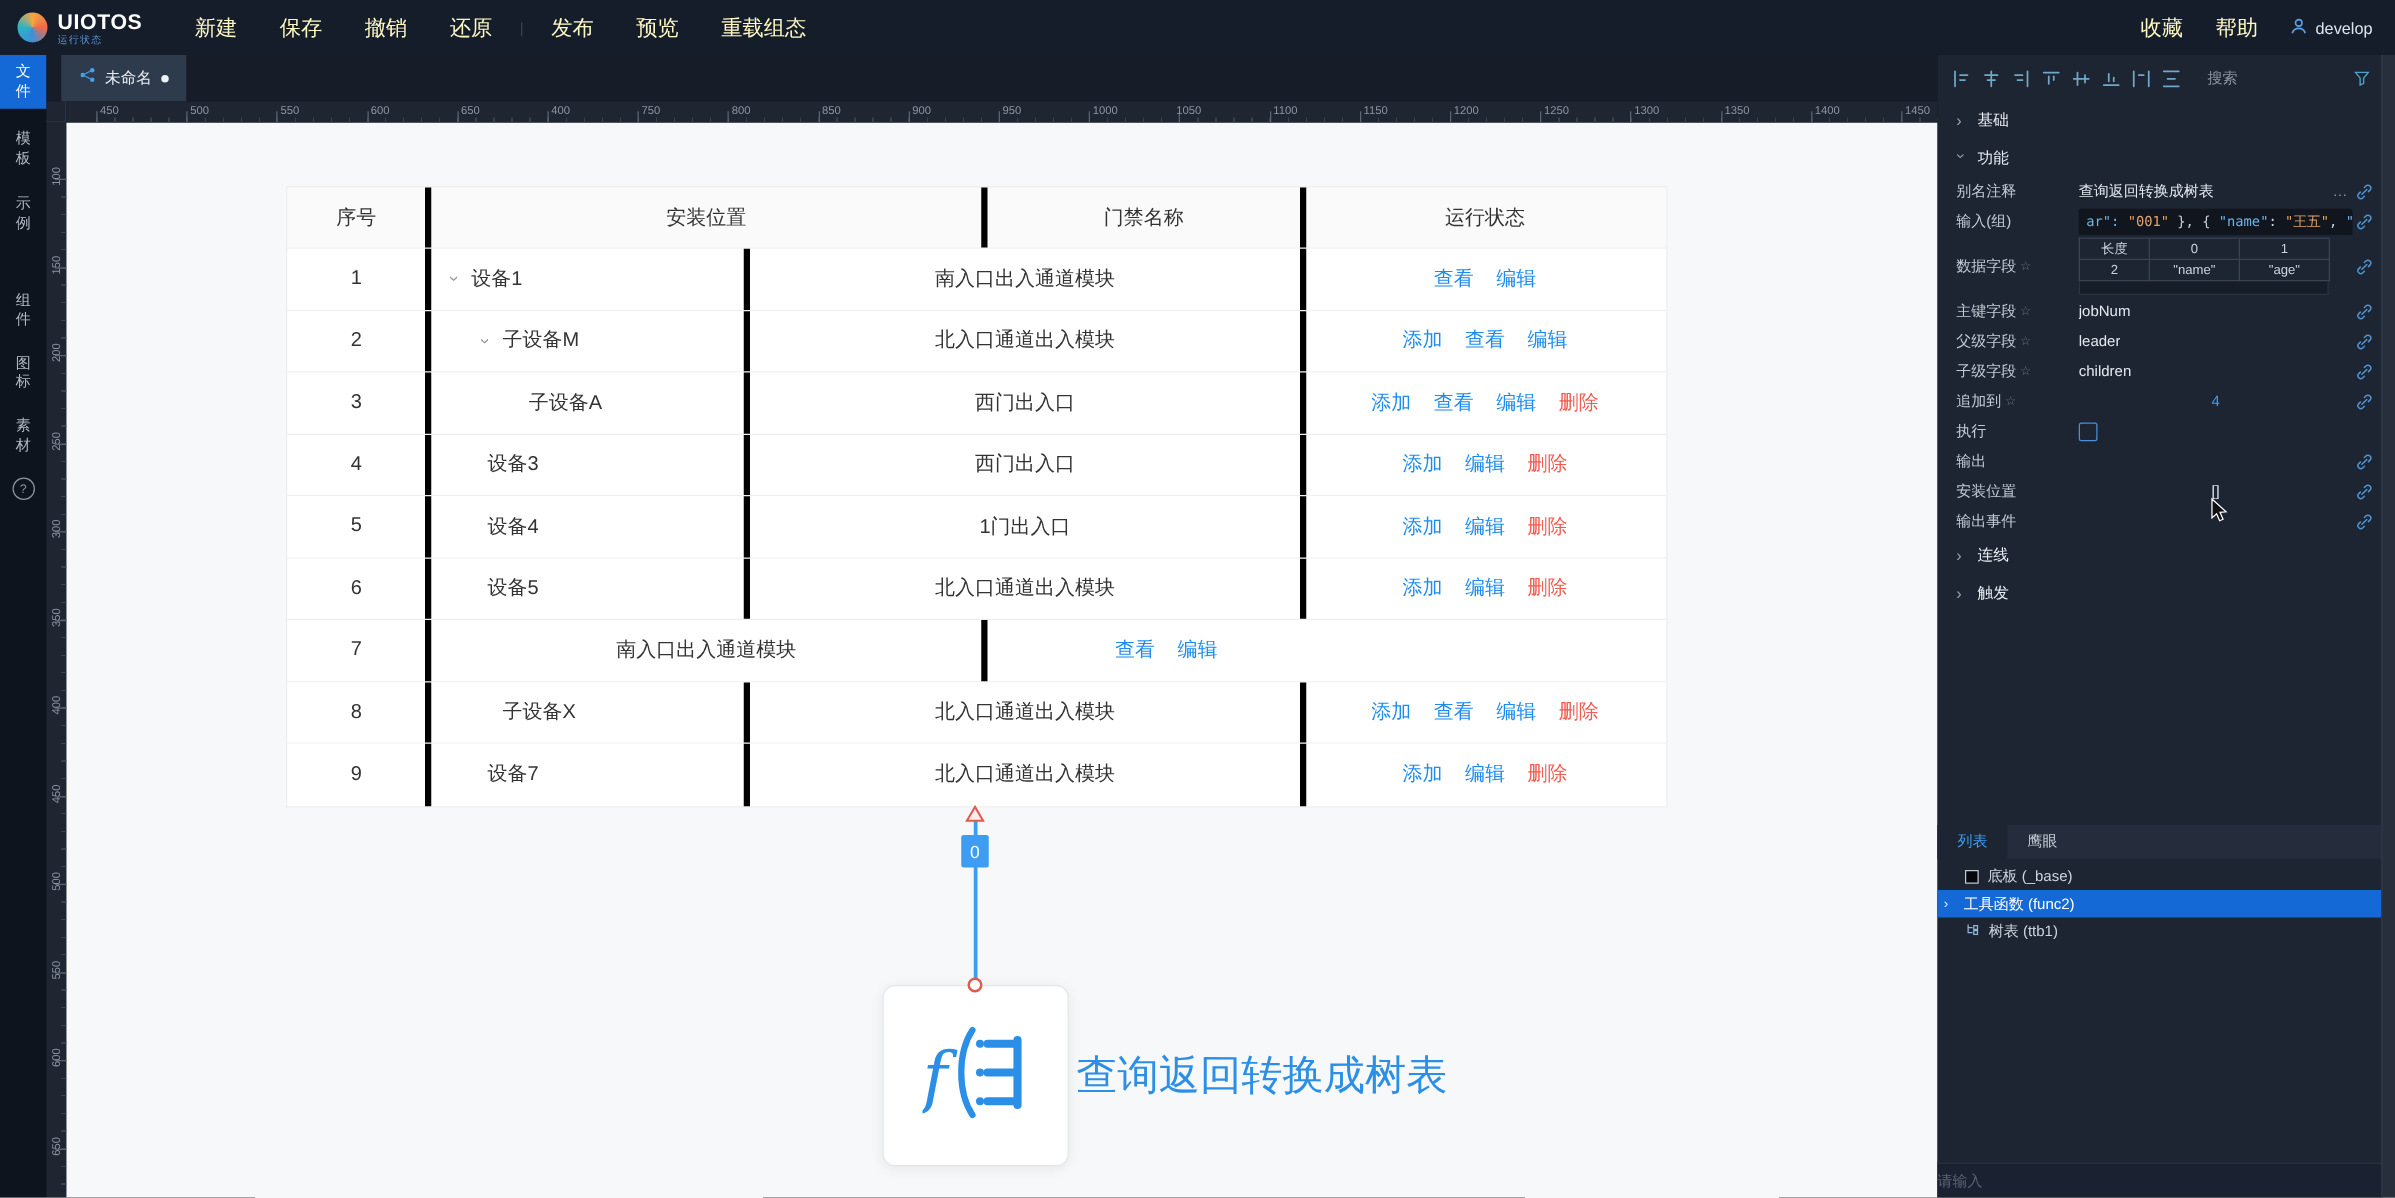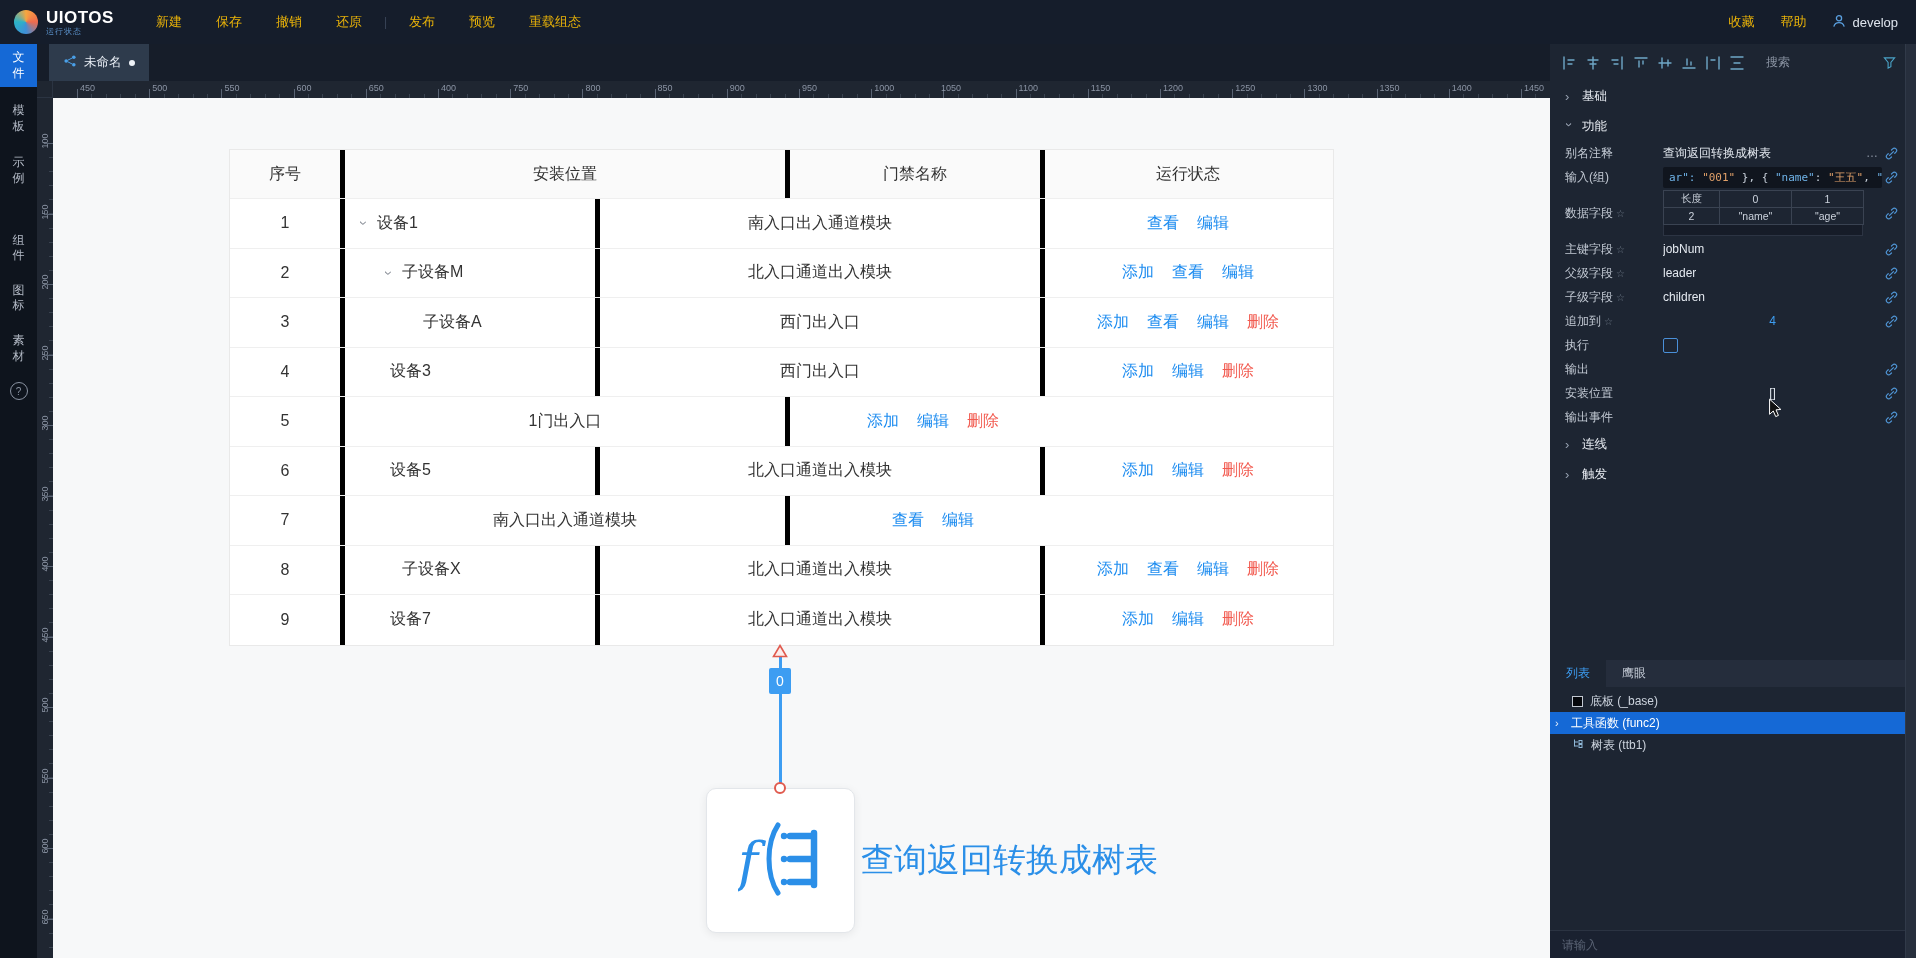--- a/index.html
+++ b/index.html
@@ -7,21 +7,21 @@
        font-family:"Liberation Sans","DejaVu Sans",sans-serif;}
   
   .topbar{position:absolute;left:0;top:0;width:1916px;height:44px;background:#151d2b;
           display:flex;align-items:center;padding:0 18px 0 14px;box-sizing:border-box;z-index:6}
   .logo-wrap{display:flex;align-items:center;gap:8px}
   .logo-mark{width:24px;height:24px;border-radius:50%;background:conic-gradient(#f6a640,#ef6a4d,#3f8fd8,#2bb3c8,#f6a640)}
   .logo-text-col{display:flex;flex-direction:column;line-height:1}
   .logo-title{color:#fff;font-size:17px;font-weight:bold;letter-spacing:.5px}
   .logo-sub{color:#5a90c8;font-size:8px;margin-top:2px;letter-spacing:1px}
   #topmenu{display:flex;align-items:center;gap:34px;margin-left:42px}
-  .tb-item{color:#eab308;font-size:13px;cursor:pointer;white-space:nowrap}
+  .tb-item{color:#fef9c3;font-size:17px;cursor:pointer;white-space:nowrap}
   .tb-divider{color:#3a4558;font-size:12px;margin:0 -12px}
   #topright{margin-left:auto;display:flex;align-items:center;gap:26px}
   .user-chip{display:flex;align-items:center;gap:6px;color:#dfe5ee;font-size:13px;cursor:pointer}
   
   .leftbar{position:absolute;left:0;top:44px;width:37px;bottom:0;background:#0e141d;
            display:flex;flex-direction:column;z-index:5}
   .side-item{display:flex;justify-content:center;padding:6px 0;color:#b3bac6;font-size:12px;cursor:pointer}
   .side-item.active{background:#1569d6;color:#fff}
   .side-item:nth-child(2){margin-top:10px}
   .side-item:nth-child(3){margin-top:9px}
@@ -107,21 +107,21 @@
   .insp-tabs{height:27px;flex:none;background:#252d3c;display:flex;align-items:stretch}
   .ptab{padding:0 16px;display:flex;align-items:center;font-size:12px;color:#c6cdd8;cursor:pointer}
   .ptab.active{background:#1d2532;color:#3d9df2}
   .insp-layers{flex:1;padding-top:3px;overflow:hidden}
   .layer-row{height:22px;display:flex;align-items:center;gap:7px;padding-left:22px;font-size:12px;color:#ccd3dd;cursor:pointer}
   .layer-row.selected{background:#1569d6;color:#fff;padding-left:5px}
   .l-chev{color:#eaf2fb;font-size:11px;width:9px}
   .sq-icon{width:11px;height:11px;background:#05070b;border:1px solid #c2c8d2;box-sizing:border-box}
   .insp-footer{height:27px;flex:none;border-top:1px solid #2b3342;background:#1a2130;display:flex}
   .insp-footer input{flex:1;background:transparent;border:none;outline:none;color:#dfe5ee;font-size:12px;
-                     padding:0 12px;font-family:inherit}
+                     padding:0 0;font-family:inherit}
   .insp-footer input::placeholder{color:#5a6374}
   .right-strip{position:absolute;right:0;top:44px;width:10px;bottom:0;background:#272f3d;border-left:1px solid #313a49;z-index:6}
   .cursor{position:absolute;left:1768px;top:398px;z-index:50;pointer-events:none}
 </style>
 </head>
 <body>
 
 <div class="topbar">
   <div class="logo-wrap">
     <div class="logo-mark"></div>
@@ -317,20 +317,23 @@
         </div>
         <div class="t-cell" style="width: 445px;">西门出入口</div>
         <div class="t-cell actions" style="width: 286px;">
           <span class="t-action" style="color: rgb(29, 140, 240);">添加</span>
           <span class="t-action" style="color: rgb(29, 140, 240);">编辑</span>
           <span class="t-action" style="color: rgb(242, 91, 80);">删除</span>
         </div>
       </div>
       <div class="t-row">
         <div class="t-cell" style="width: 115px;">5</div>
+        <div class="t-cell name" style="width: 255px; padding-left: 45px;">
+          <span>设备4</span>
+        </div>
         <div class="t-cell" style="width: 445px;">1门出入口</div>
         <div class="t-cell actions" style="width: 286px;">
           <span class="t-action" style="color: rgb(29, 140, 240);">添加</span>
           <span class="t-action" style="color: rgb(29, 140, 240);">编辑</span>
           <span class="t-action" style="color: rgb(242, 91, 80);">删除</span>
         </div>
       </div>
       <div class="t-row">
         <div class="t-cell" style="width: 115px;">6</div>
         <div class="t-cell name" style="width: 255px; padding-left: 45px;">

